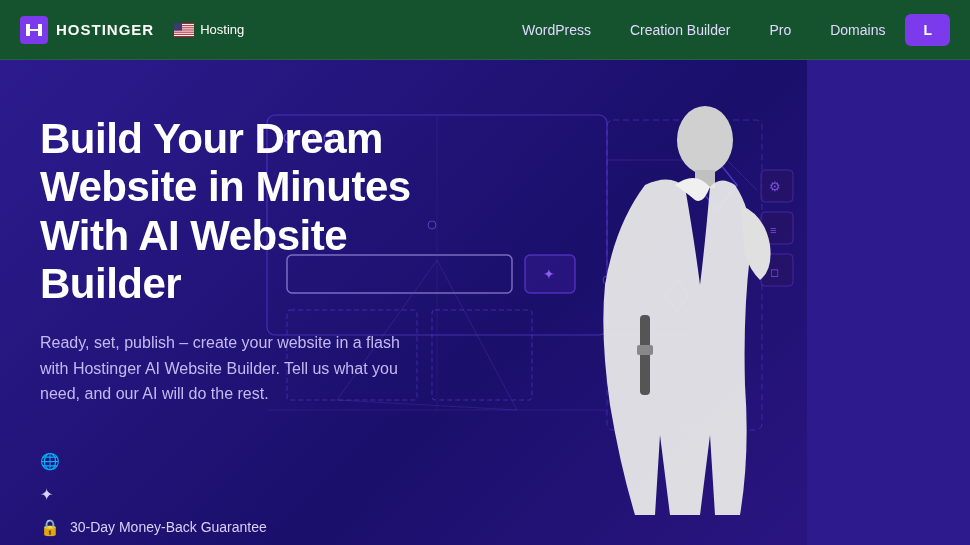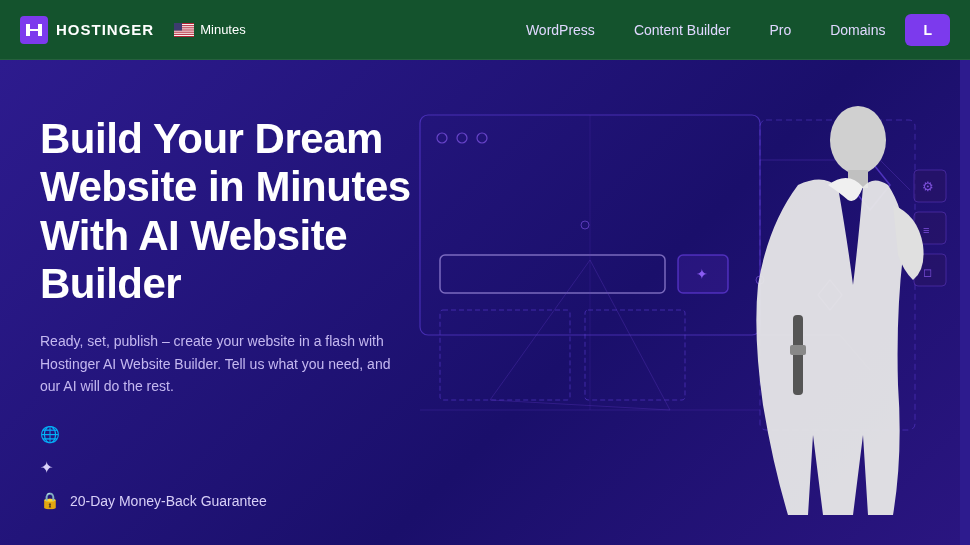--- a/index.html
+++ b/index.html
@@ -85,21 +85,21 @@
       font-weight: 600;
       cursor: pointer;
       margin-left: 8px;
       min-width: 36px;
       text-align: center;
     }
 
     
     .hero {
       position: relative;
-      width: 960px;
+      width: 807px;
       height: 485px;
       background: linear-gradient(135deg, #2d1b8e 0%, #1a0f6b 60%, #2a1580 100%);
       overflow: hidden;
       display: flex;
       align-items: flex-start;
       padding: 55px 40px 0 40px;
     }
 
     .hero-left {
       flex: 0 0 420px;
@@ -110,24 +110,24 @@
       color: #fff;
       font-size: 42px;
       font-weight: 800;
       line-height: 1.15;
       margin-bottom: 22px;
       letter-spacing: -0.5px;
     }
 
     .hero-subtitle {
       color: #c4b8f0;
-      font-size: 14px;
+      font-size: 16px;
       line-height: 1.6;
       max-width: 360px;
-      margin-bottom: 28px;
+      margin-bottom: 45px;
     }
 
     .hero-features {
       display: flex;
       flex-direction: column;
       gap: 14px;
     }
 
     .feature-item {
       display: flex;
@@ -189,26 +189,26 @@
     <svg width="20" height="14" viewBox="0 0 20 14">
       <rect width="20" height="14" fill="#B22234"></rect>
       <rect y="1.08" width="20" height="1.08" fill="white"></rect>
       <rect y="3.23" width="20" height="1.08" fill="white"></rect>
       <rect y="5.38" width="20" height="1.08" fill="white"></rect>
       <rect y="7.54" width="20" height="1.08" fill="white"></rect>
       <rect y="9.69" width="20" height="1.08" fill="white"></rect>
       <rect y="11.85" width="20" height="1.08" fill="white"></rect>
       <rect width="8" height="7.54" fill="#3C3B6E"></rect>
     </svg>
-    <span>Minutes</span>
+    <span>Hosting</span>
   </div>
 
   <div class="nav-links">
     <span class="nav-link">WordPress</span>
-    <span class="nav-link">Content Builder</span>
+    <span class="nav-link">Creation Builder</span>
     <span class="nav-link">Pro</span>
     <span class="nav-link">Domains</span>
   </div>
 
   <button class="nav-login-btn">L</button>
 </nav>
 
 <div class="hero">
 
   <div class="hero-left">
@@ -217,21 +217,21 @@
 
     <div class="hero-features">
       <div class="feature-item">
         <span class="feature-icon">🌐</span>
       </div>
       <div class="feature-item">
         <span class="feature-icon">✦</span>
       </div>
       <div class="feature-item">
         <span class="feature-icon">🔒</span>
-        <span>20-Day Money-Back Guarantee</span>
+        <span>30-Day Money-Back Guarantee</span>
       </div>
     </div>
   </div>
 
   <div class="hero-right">
     <svg class="geo-lines illustration-bg" viewBox="0 0 570 485" fill="none" xmlns="http://www.w3.org/2000/svg">
 
       <rect x="30" y="55" width="340" height="220" rx="8" stroke="rgba(120,80,255,0.45)" stroke-width="1.2" fill="none"></rect>
 
       <circle cx="52" cy="78" r="5" stroke="rgba(150,100,255,0.6)" stroke-width="1.2" fill="none"></circle>

